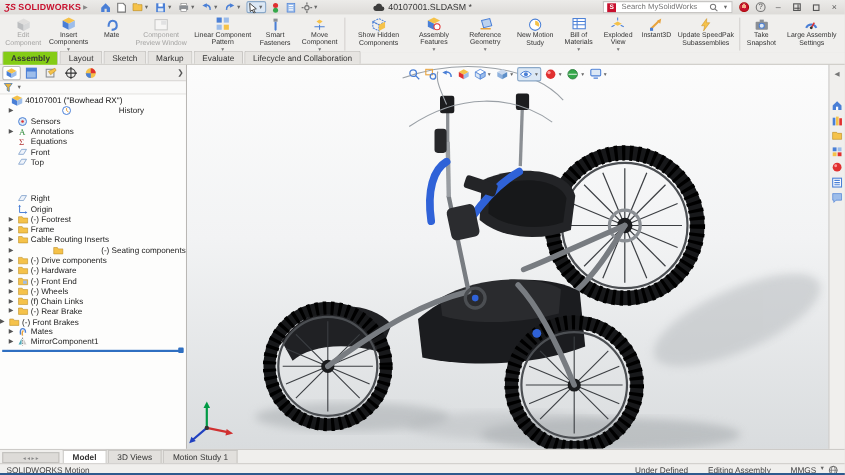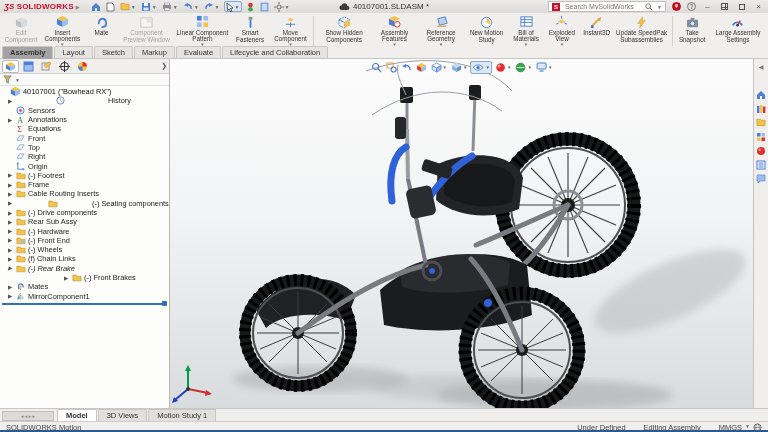--- a/index.html
+++ b/index.html
@@ -43,21 +43,21 @@
   .rb .ric{height:14px;display:flex;align-items:center;justify-content:center;}
   .rb .rlabel{font-size:6.3px;line-height:6.6px;text-align:center;color:#333;margin-top:1px;}
   .rb .rcaret{font-size:4.5px;color:#777;line-height:4px;}
   .rb.disabled{opacity:.42;filter:grayscale(.9);}
   .rsep{width:1px;background:#d4d2cf;margin:2px 2px;}
 
   
   .cmdtabs{height:11px;background:#f0efed;display:flex;align-items:flex-end;padding-left:2px;border-bottom:1px solid #c9c7c4;}
   .ctab{font-size:7.5px;color:#333;padding:1px 7px;border:1px solid #c9c7c4;border-bottom:none;background:#e6e4e1;
         margin-right:1px;border-radius:2px 2px 0 0;}
-  .ctab.active{background:#a3a3a3;font-weight:bold;position:relative;top:1px;padding-bottom:2px;}
+  .ctab.active{background:#84cc16;font-weight:bold;position:relative;top:1px;padding-bottom:2px;}
 
   
   .main{display:flex;height:349px;position:relative;}
 
   
   .lpanel{width:170px;background:#f3f2f0;border-right:1px solid #b9b7b4;display:flex;flex-direction:column;}
   .ptabs{height:15px;display:flex;align-items:center;gap:1px;padding:1px 2px;background:#f0efed;border-bottom:1px solid #d5d3d0;}
   .ptab{width:17px;height:13px;display:flex;align-items:center;justify-content:center;border-radius:2px;}
   .ptab.active{background:#fff;border:1px solid #bbb;}
   .ptab-exp{margin-left:auto;font-size:7px;color:#555;}
@@ -508,21 +508,21 @@
         </div>
         <div class="trow" style="padding-left: 8px;">
           <span class="arrow"></span>
   <span class="ticon">
             <svg width="9" height="9" viewBox="0 0 10 10">
               <path d="M1 7 4 2h5L6 7Z" fill="#eef3fa" stroke="#7a9cc8" stroke-width=".8"></path>
             </svg>
           </span>
   <span class="tlabel">Top</span>
         </div>
-        <div class="trow" style="padding-left: 8px;">
+        <div class="trow" style="padding-left: 8px; margin-top: 24px;">
           <span class="arrow"></span>
   <span class="ticon">
             <svg width="9" height="9" viewBox="0 0 10 10">
               <path d="M1 7 4 2h5L6 7Z" fill="#eef3fa" stroke="#7a9cc8" stroke-width=".8"></path>
             </svg>
           </span>
   <span class="tlabel">Right</span>
         </div>
         <div class="trow" style="padding-left: 8px;">
           <span class="arrow"></span>
@@ -581,29 +581,20 @@
           </span>
   <span class="tlabel">(-) Drive components</span>
         </div>
         <div class="trow" style="padding-left: 8px;">
           <span class="arrow">▶</span>
   <span class="ticon">
             <svg width="10" height="9" viewBox="0 0 12 10">
               <path d="M1 2h4l1 1.5h5V9H1Z" fill="#f5c24a" stroke="#b98a1e" stroke-width=".6"></path>
             </svg>
           </span>
-  <span class="tlabel">Rear Sub Assy</span>
-        </div>
-        <div class="trow" style="padding-left: 8px;">
-          <span class="arrow">▶</span>
-  <span class="ticon">
-            <svg width="10" height="9" viewBox="0 0 12 10">
-              <path d="M1 2h4l1 1.5h5V9H1Z" fill="#f5c24a" stroke="#b98a1e" stroke-width=".6"></path>
-            </svg>
-          </span>
   <span class="tlabel">(-) Hardware</span>
         </div>
         <div class="trow" style="padding-left: 8px;">
           <span class="arrow">▶</span>
   <span class="ticon">
             <svg width="10" height="9" viewBox="0 0 12 10">
               <path d="M1 2h4l1 1.5h5V9H1Z" fill="#f5c24a" stroke="#b98a1e" stroke-width=".6"></path>
               <rect x="6" y="4.5" width="4" height="3.5" fill="#9dbdea"></rect>
             </svg>
           </span>
@@ -620,30 +611,30 @@
         </div>
         <div class="trow" style="padding-left: 8px;">
           <span class="arrow">▶</span>
   <span class="ticon">
             <svg width="10" height="9" viewBox="0 0 12 10">
               <path d="M1 2h4l1 1.5h5V9H1Z" fill="#f5c24a" stroke="#b98a1e" stroke-width=".6"></path>
             </svg>
           </span>
   <span class="tlabel">(f) Chain Links</span>
         </div>
-        <div class="trow" style="padding-left: 8px; font-style: italic;">
+        <div class="trow" style="padding-left: 8px;">
           <span class="arrow">▶</span>
   <span class="ticon">
             <svg width="10" height="9" viewBox="0 0 12 10">
               <path d="M1 2h4l1 1.5h5V9H1Z" fill="#f5c24a" stroke="#b98a1e" stroke-width=".6"></path>
             </svg>
           </span>
   <span class="tlabel">(-) Rear Brake</span>
         </div>
-        <div class="trow" style="padding-left: 20px; margin-left: 44px;">
+        <div class="trow" style="padding-left: 0;">
           <span class="arrow">▶</span>
   <span class="ticon">
             <svg width="10" height="9" viewBox="0 0 12 10">
               <path d="M1 2h4l1 1.5h5V9H1Z" fill="#f5c24a" stroke="#b98a1e" stroke-width=".6"></path>
             </svg>
           </span>
   <span class="tlabel">(-) Front Brakes</span>
         </div>
         <div class="trow" style="padding-left: 8px;">
           <span class="arrow">▶</span>

